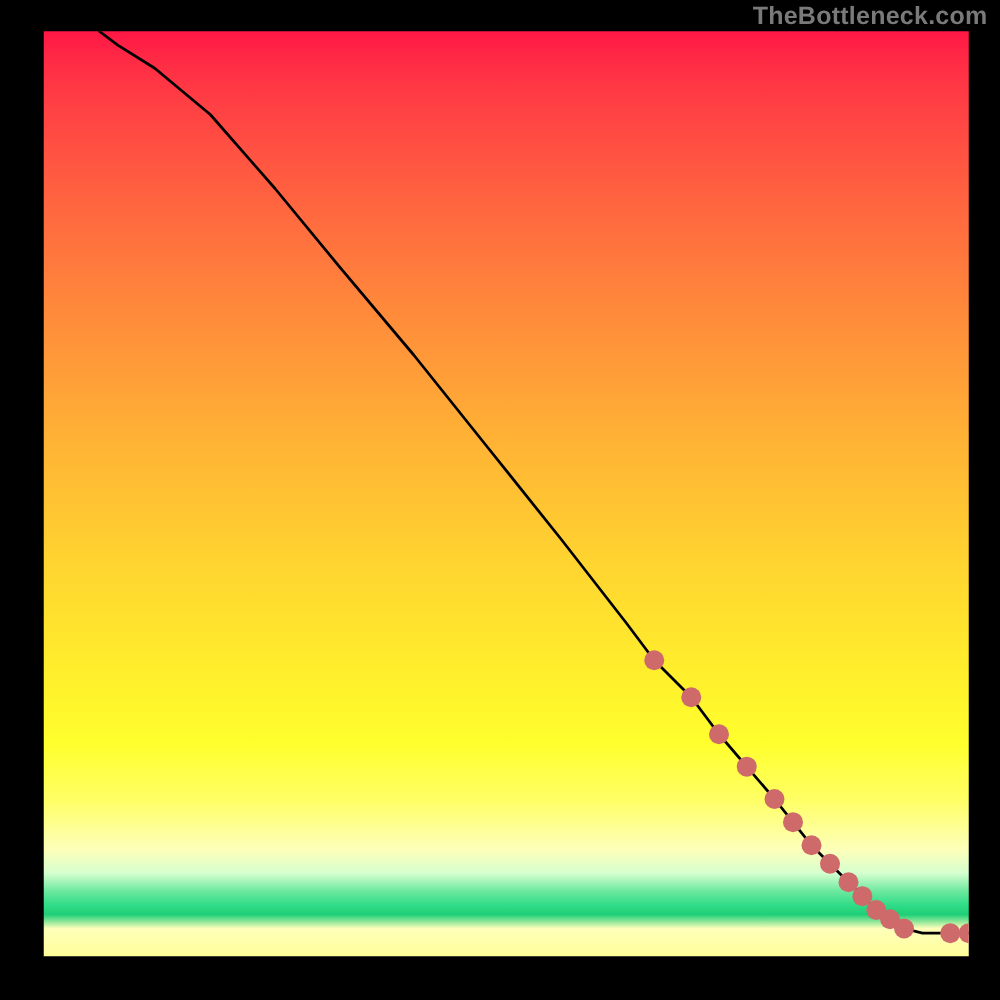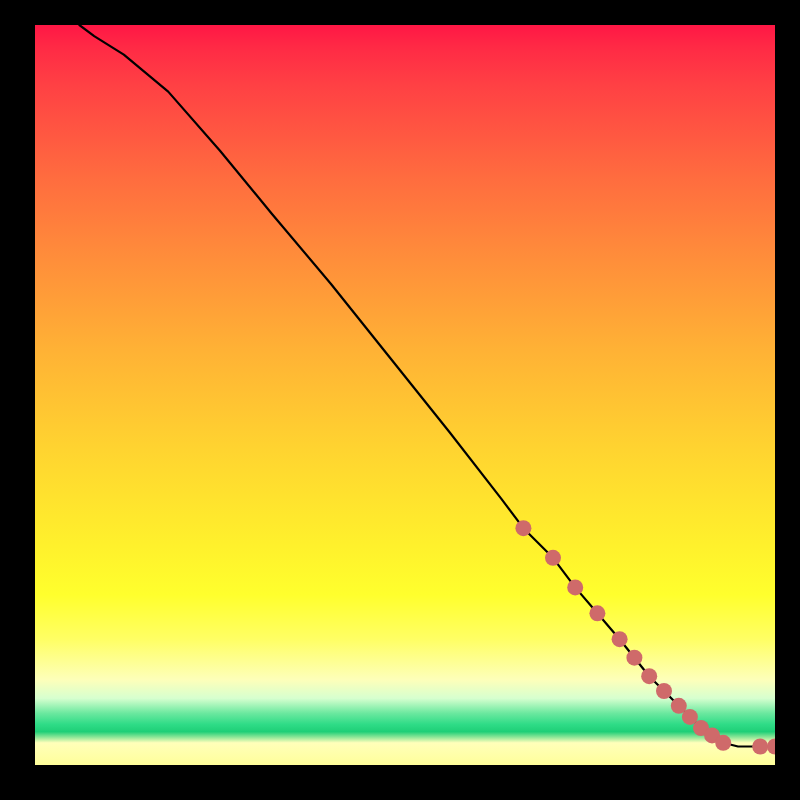--- a/index.html
+++ b/index.html
@@ -62,20 +62,21 @@
     width: 740px;
     height: 740px;
     z-index: 10;
   }
 </style>
 </head>
 <body>
 
 <div class="stage">
 
+  <div class="watermark">TheBottleneck.com</div>
 
   <div class="plot">
     <svg class="curve" viewBox="0 0 740 740" preserveAspectRatio="none">
       <path id="curve-path" fill="none" stroke="#000000" stroke-width="2.2" stroke-linecap="round" stroke-linejoin="round" d="M44.40 0.00 L59.20 11.10 L88.80 29.60 L133.20 66.60 L185.00 125.80 L236.80 188.70 L296.00 259.00 L355.20 333.00 L414.40 407.00 L466.20 473.60 L488.40 503.20 L518.00 532.80 L540.20 562.40 L562.40 588.30 L584.60 614.20 L599.40 632.70 L614.20 651.20 L629.00 666.00 L643.80 680.80 L654.90 691.90 L666.00 703.00 L677.10 710.40 L688.20 717.80 L703.00 721.50 L725.20 721.50 L740.00 721.50"></path>
       <g id="marker-group">
           <circle cx="488.40" cy="503.20" r="8" fill="#cf6a6a"></circle>
           <circle cx="518.00" cy="532.80" r="8" fill="#cf6a6a"></circle>
           <circle cx="540.20" cy="562.40" r="8" fill="#cf6a6a"></circle>
           <circle cx="562.40" cy="588.30" r="8" fill="#cf6a6a"></circle>
           <circle cx="584.60" cy="614.20" r="8" fill="#cf6a6a"></circle>

